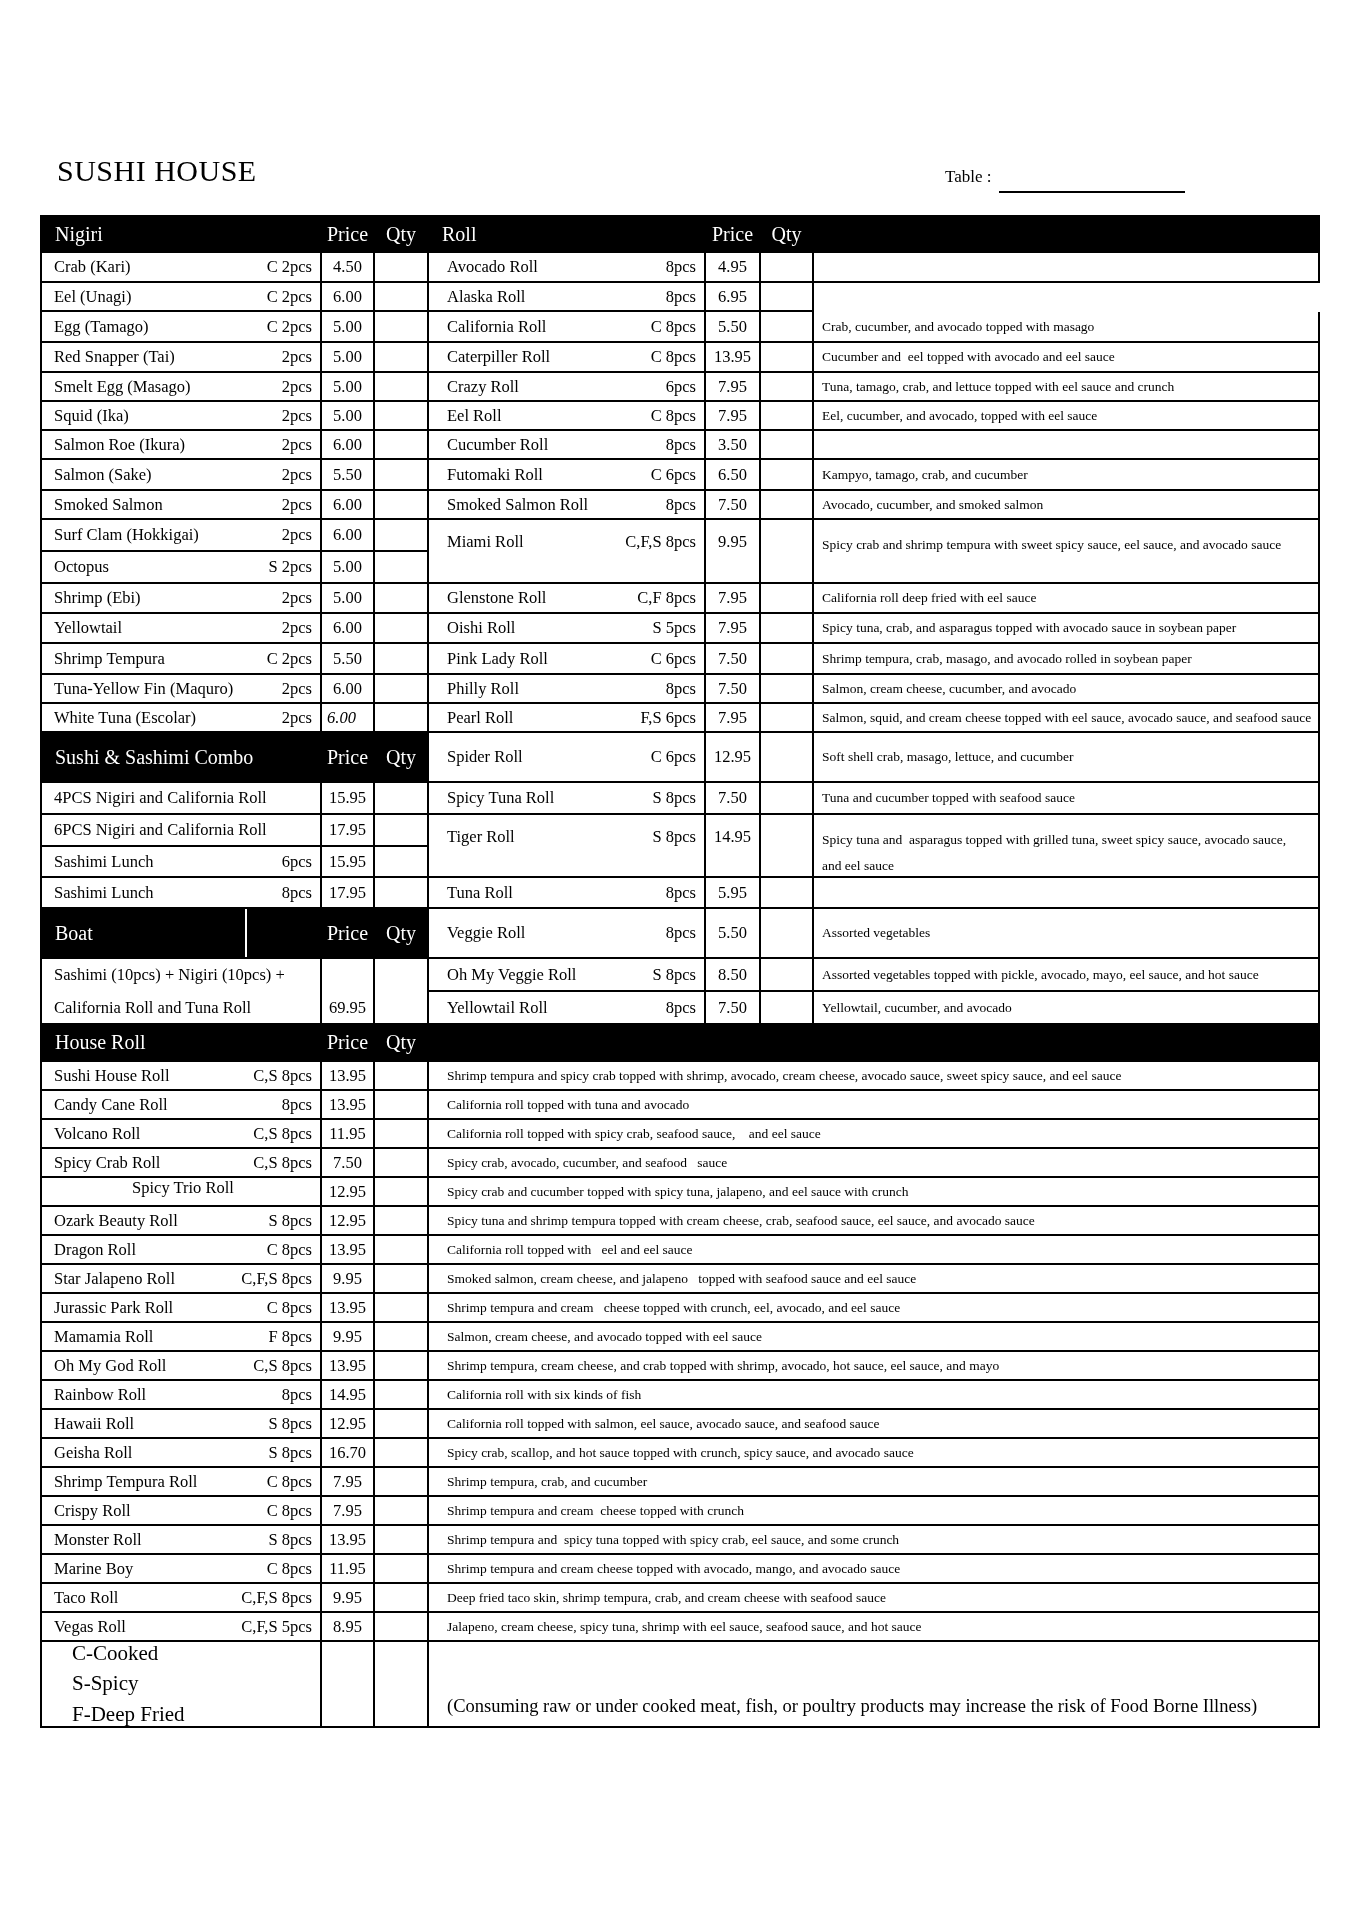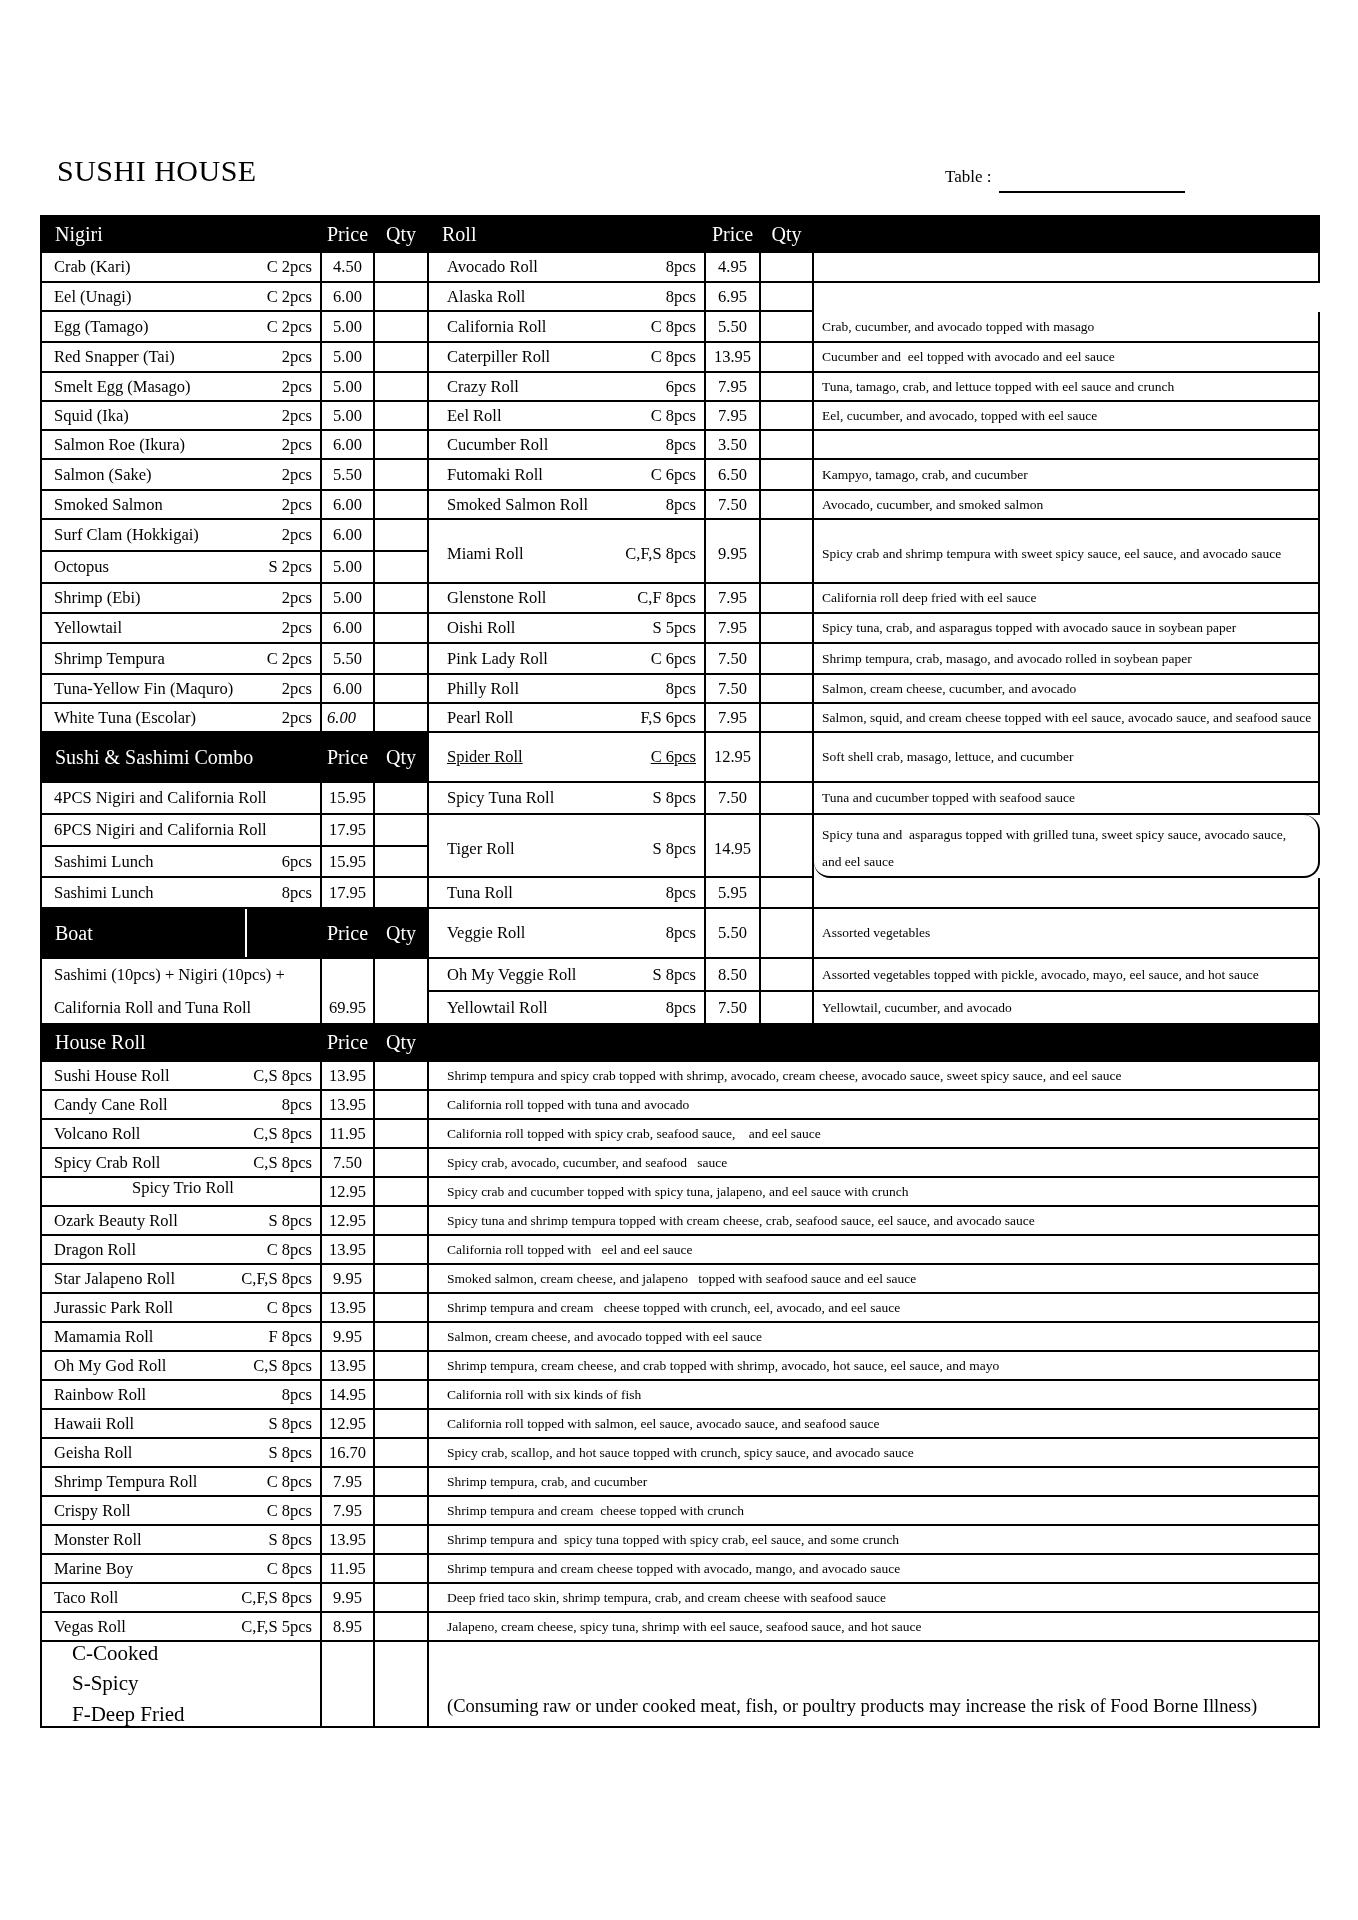--- a/index.html
+++ b/index.html
@@ -29,21 +29,21 @@
     display:flex; align-items:center;
     font-size:16.5px; overflow:hidden; min-width:0;
   }
   .namecell { justify-content:space-between; padding:0 8px 0 12px; gap:4px; white-space:nowrap; }
   .namecell .pcs-span { text-align:right; }
   .pad4 { padding-left:18px; }
   .pricecell { justify-content:center; }
   .desccell { font-size:13.5px; padding:0 4px 0 8px; white-space:pre; }
   .housedesc { padding-left:18px; }
   .descwrap { white-space:pre-wrap; line-height:1.95; }
-  .vtop { align-items:center; padding-top:6px; }
+  .vtop { align-items:flex-start; padding-top:12px; }
   .vbottom { align-items:flex-end; padding-bottom:5px; }
   .italicprice { font-style:italic; justify-content:flex-start; padding-left:5px; }
   .multiline { white-space:pre-wrap; line-height:2.0; justify-content:flex-start; }
   .band { background:var(--band-bg,#000); color:var(--band-text,#fff); font-size:20px; border-color:#000; }
   .bandname { justify-content:flex-start; padding-left:13px; }
   .bandcenter { justify-content:center; }
   .boatsplit { position:relative; }
   .boatsplit::after { content:""; position:absolute; left:203px; top:0; bottom:0; width:2px; background:#fff; }
   .legendcell { flex-direction:column; align-items:flex-start; justify-content:center; padding-left:30px; font-size:21px; line-height:1.3; gap:3px; }
   .disclaimercell { align-items:flex-end; justify-content:flex-start; padding:0 4px 9px 18px; font-size:18.5px; white-space:pre; }
@@ -259,21 +259,21 @@
     <div class="cell namecell pad4" style="grid-area: 17 / 4;">
       <span>Pearl Roll</span>
       <span class="pcs-span">F,S 6pcs</span>
     </div>
     <div class="cell pricecell" style="grid-area: 17 / 5 / span 1;">7.95</div>
     <div class="cell qtycell" style="grid-area: 17 / 6 / span 1;"></div>
     <div class="cell desccell" style="grid-area: 17 / 7 / span 1;">Salmon, squid, and cream cheese topped with eel sauce, avocado sauce, and seafood sauce</div>
     <div class="cell band bandname" style="grid-area: 18 / 1;">Sushi &amp; Sashimi Combo</div>
     <div class="cell band bandcenter" style="grid-area: 18 / 2;">Price</div>
     <div class="cell band bandcenter" style="grid-area: 18 / 3;">Qty</div>
-    <div class="cell namecell pad4" style="grid-area: 18 / 4; text-decoration: underline;">
+    <div class="cell namecell pad4" style="grid-area: 18 / 4;">
       <span>Spider Roll</span>
       <span class="pcs-span">C 6pcs</span>
     </div>
     <div class="cell pricecell" style="grid-area: 18 / 5 / span 1;">12.95</div>
     <div class="cell qtycell" style="grid-area: 18 / 6 / span 1;"></div>
     <div class="cell desccell" style="grid-area: 18 / 7 / span 1;">Soft shell crab, masago, lettuce, and cucumber</div>
     <div class="cell namecell " style="grid-area: 19 / 1;">
       <span>4PCS Nigiri and California Roll</span>
     </div>
     <div class="cell pricecell" style="grid-area: 19 / 2 / span 1;">15.95</div>
@@ -289,21 +289,21 @@
       <span>6PCS Nigiri and California Roll</span>
     </div>
     <div class="cell pricecell" style="grid-area: 20 / 2 / span 1;">17.95</div>
     <div class="cell qtycell" style="grid-area: 20 / 3 / span 1;"></div>
     <div class="cell namecell pad4 vtop" style="grid-area: 20 / 4 / span 2;">
       <span>Tiger Roll</span>
       <span class="pcs-span">S 8pcs</span>
     </div>
     <div class="cell pricecell vtop" style="grid-area: 20 / 5 / span 2;">14.95</div>
     <div class="cell qtycell" style="grid-area: 20 / 6 / span 2;"></div>
-    <div class="cell desccell vtop descwrap" style="grid-area: 20 / 7 / span 2; border-radius: 16px;">Spicy tuna and  asparagus topped with grilled tuna, sweet spicy sauce, avocado sauce,
+    <div class="cell desccell vtop descwrap" style="grid-area: 20 / 7 / span 2;">Spicy tuna and  asparagus topped with grilled tuna, sweet spicy sauce, avocado sauce,
 and eel sauce</div>
     <div class="cell namecell " style="grid-area: 21 / 1;">
       <span>Sashimi Lunch</span>
       <span class="pcs-span">6pcs</span>
     </div>
     <div class="cell pricecell" style="grid-area: 21 / 2 / span 1;">15.95</div>
     <div class="cell qtycell" style="grid-area: 21 / 3 / span 1;"></div>
     <div class="cell namecell " style="grid-area: 22 / 1;">
       <span>Sashimi Lunch</span>
       <span class="pcs-span">8pcs</span>

